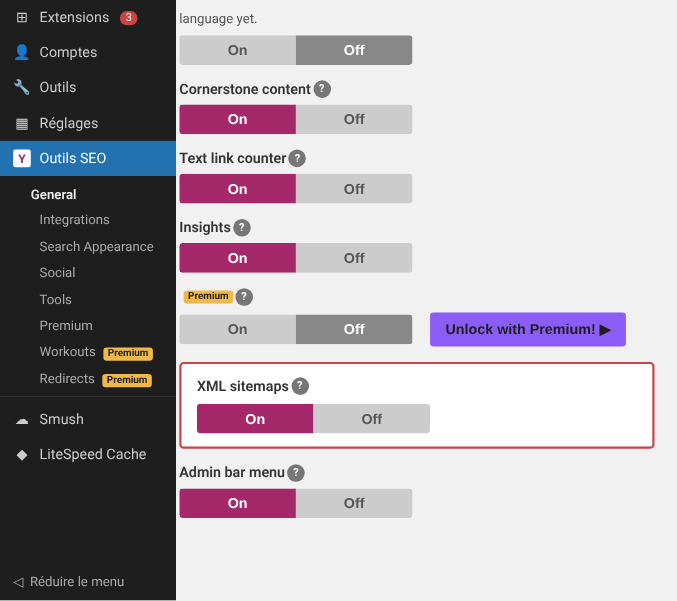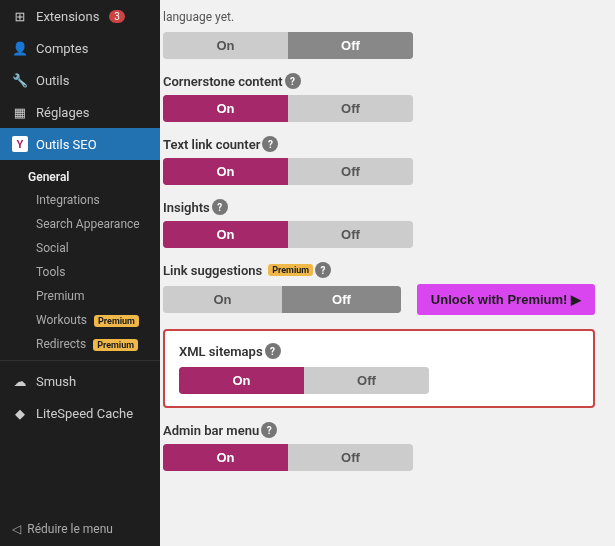--- a/index.html
+++ b/index.html
@@ -150,31 +150,31 @@
 
     .toggle-off.inactive {
       background: #a4286a;
       color: #fff;
     }
 
     .toggle-container {
       display: flex;
       border-radius: 3px;
       overflow: hidden;
-      width: 250px;
+      width: 212px;
     }
 
     .toggle-container .toggle-btn {
       flex: 1;
       width: auto;
     }
 
     .unlock-btn {
       margin-left: 16px;
-      background: #d946ef;
+      background: #8b5cf6;
       color: #1e1e1e;
       border: none;
       padding: 8px 14px;
       border-radius: 3px;
       cursor: pointer;
       font-size: 13px;
       font-weight: 600;
       display: flex;
       align-items: center;
       gap: 4px;
@@ -299,21 +299,20 @@
       <span class="help-icon">?</span>
     </div>
     <div class="toggle-container">
       <button class="toggle-btn toggle-on">On</button>
       <button class="toggle-btn toggle-off">Off</button>
     </div>
   </div>
 
   <div class="section">
     <div class="section-label">
-      <span>Link suggestions</span>
       <span class="premium-badge">Premium</span>
       <span class="help-icon">?</span>
     </div>
     <div class="toggle-row" style="display:flex;align-items:center;">
       <div class="toggle-container">
         <button class="toggle-btn toggle-on inactive">On</button>
         <button class="toggle-btn toggle-off inactive" style="background:#888;color:#fff;">Off</button>
       </div>
       <button class="unlock-btn">Unlock with Premium! ▶</button>
     </div>

